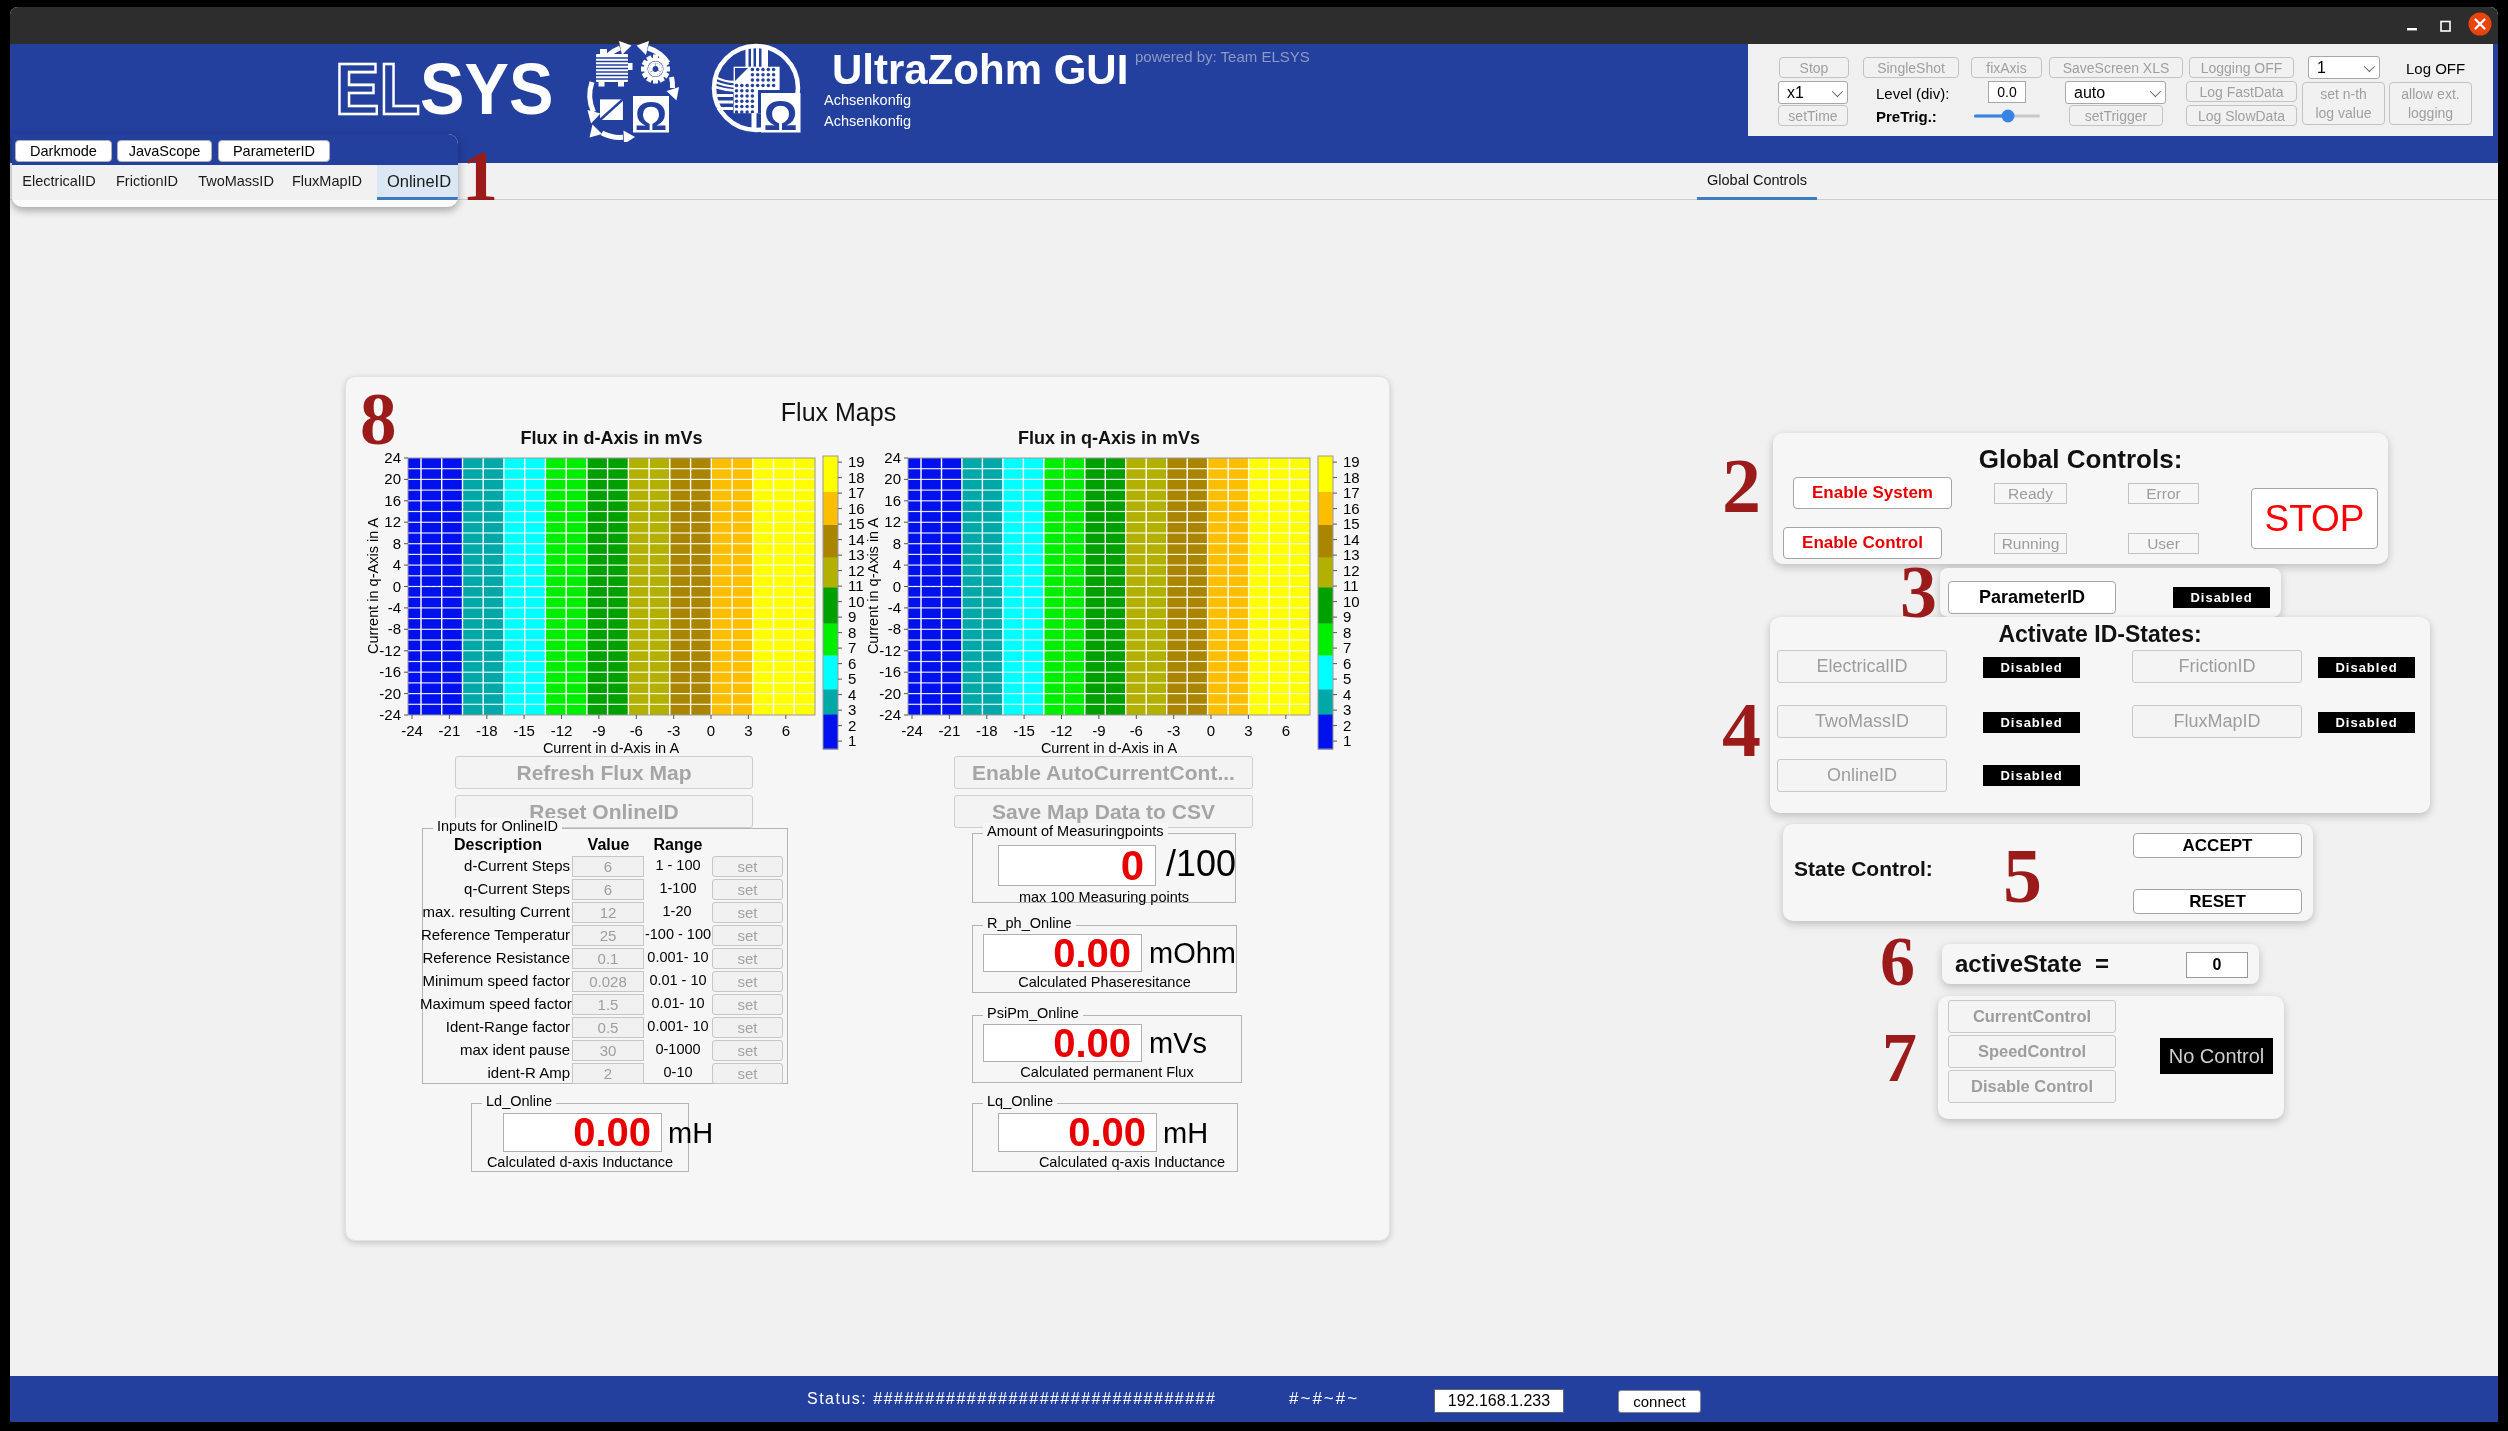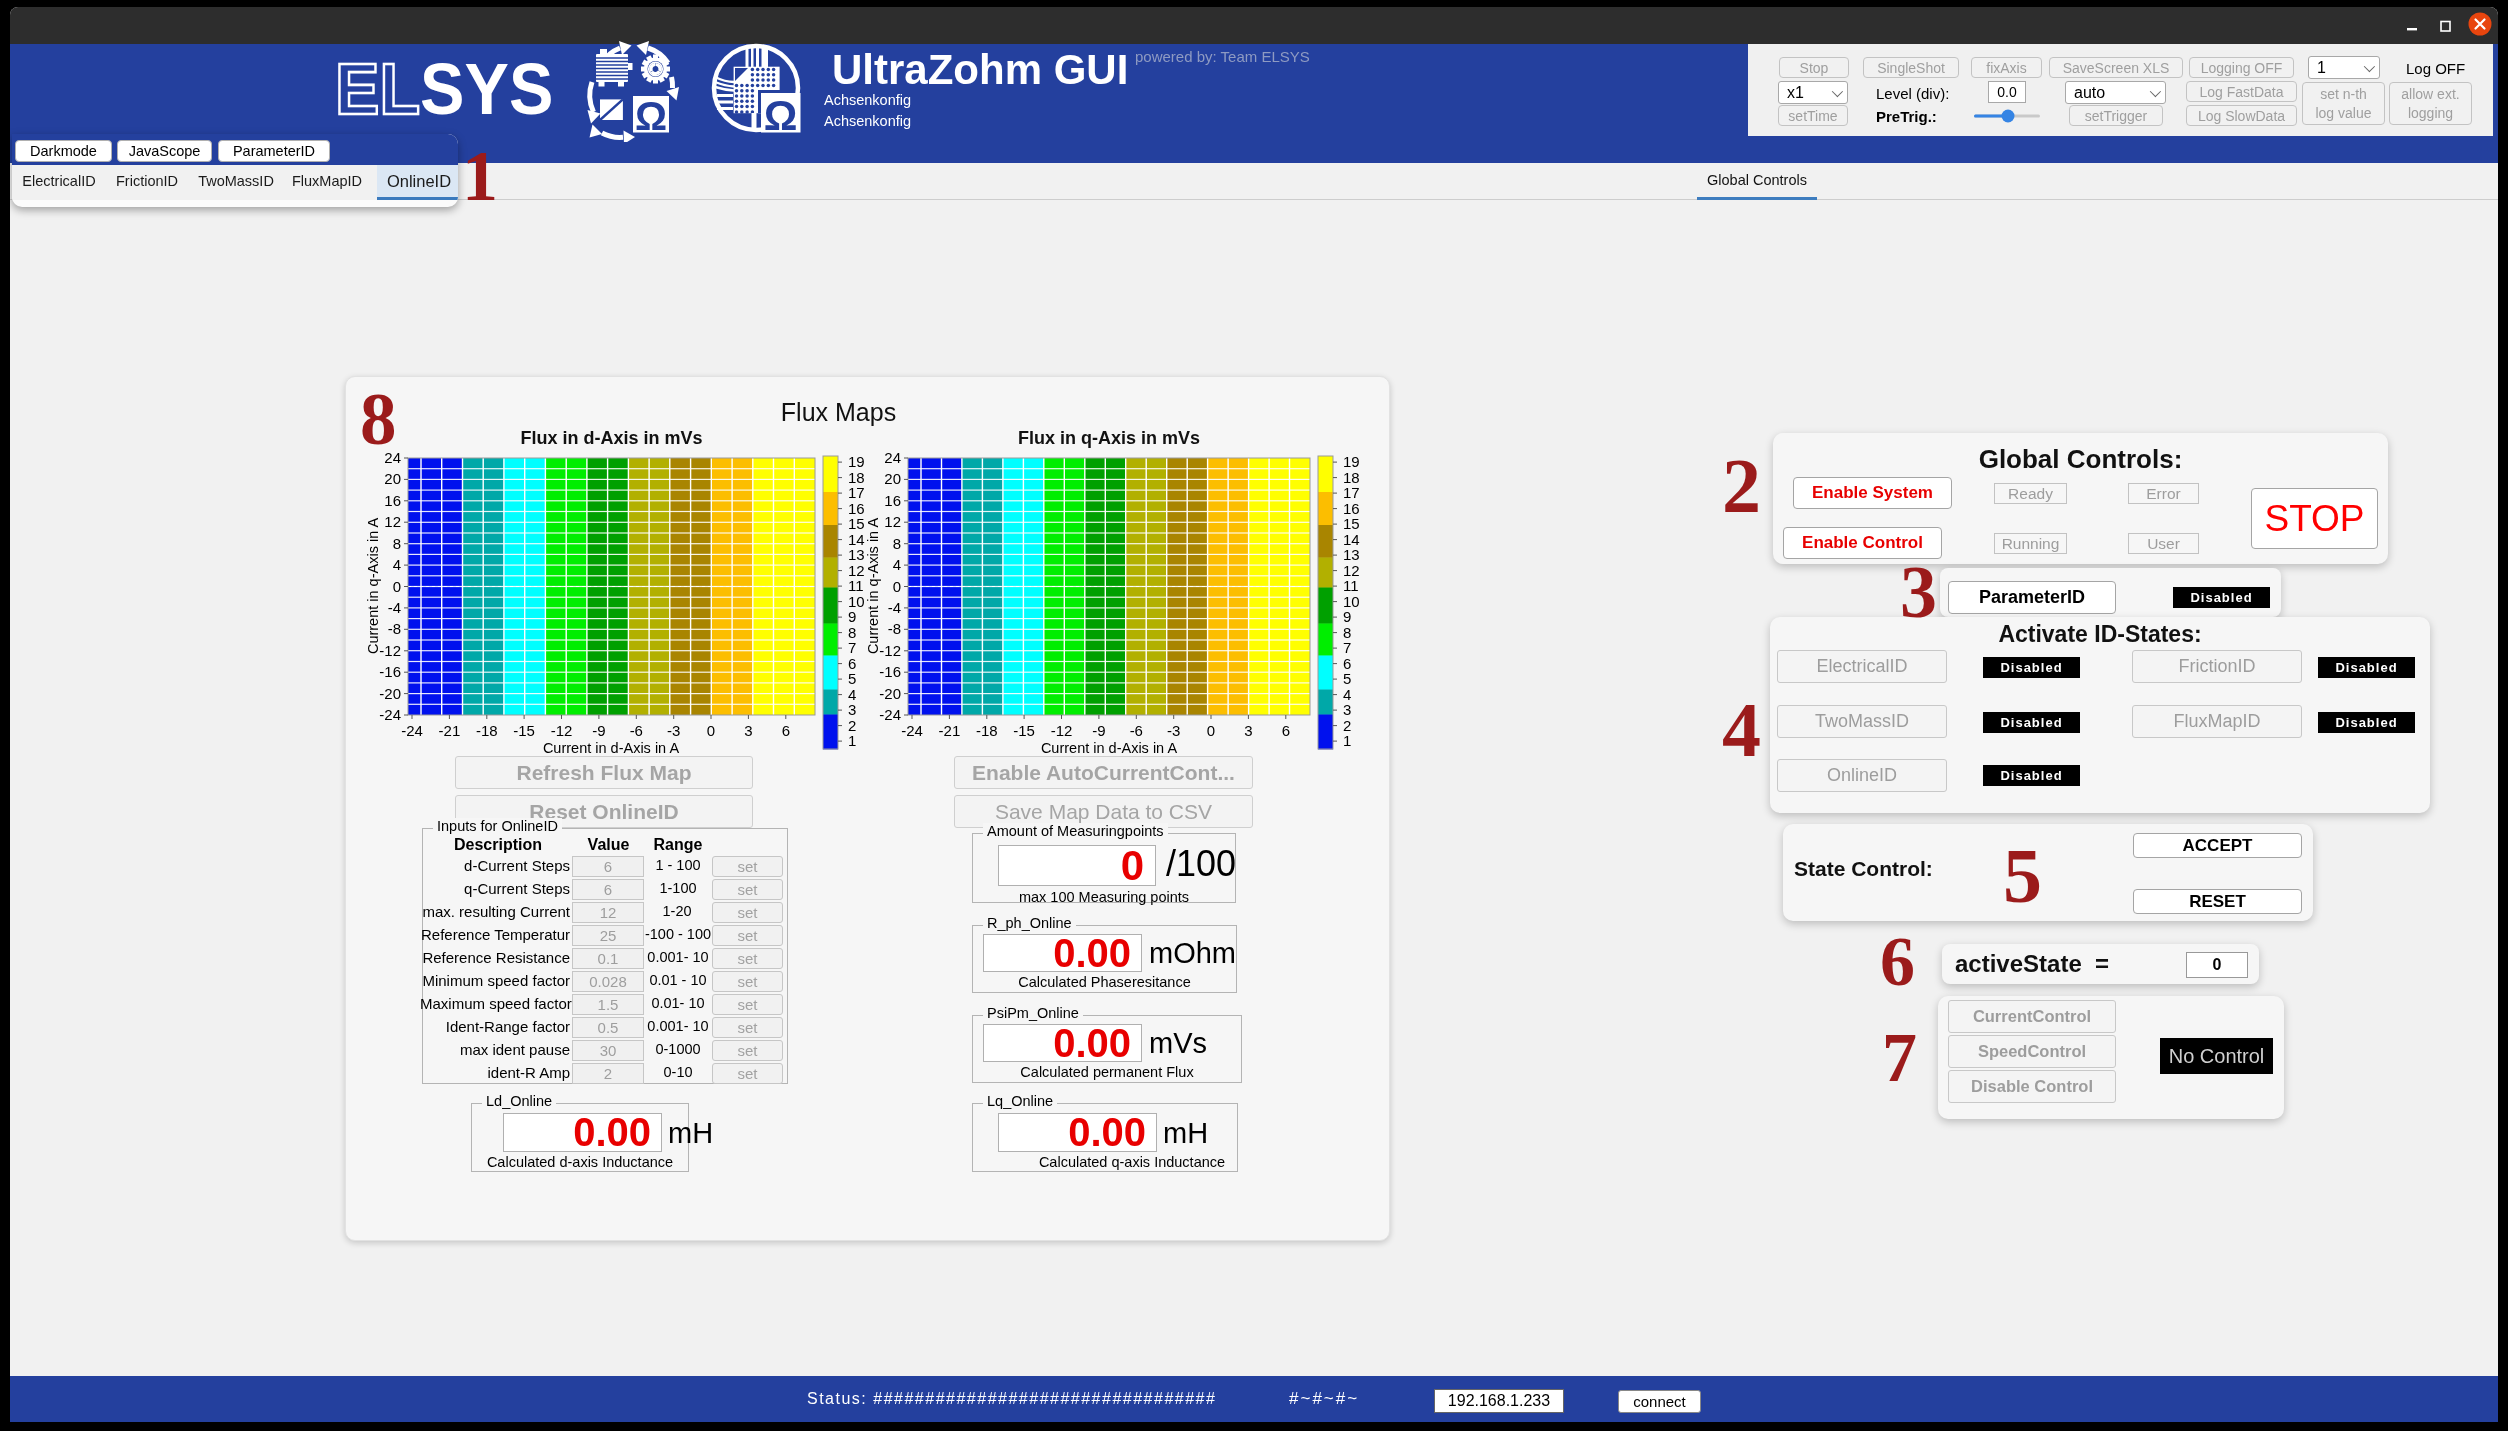--- a/index.html
+++ b/index.html
@@ -531,21 +531,21 @@
     <line x1="988" y1="334.1" x2="992" y2="334.1" stroke="#555" stroke-width="1"></line>
     <text x="998" y="339.1" font-size="15" fill="#000">3</text>
     <line x1="988" y1="349.6" x2="992" y2="349.6" stroke="#555" stroke-width="1"></line>
     <text x="998" y="354.6" font-size="15" fill="#000">2</text>
     <line x1="988" y1="365.1" x2="992" y2="365.1" stroke="#555" stroke-width="1"></line>
     <text x="998" y="370.1" font-size="15" fill="#000">1</text>
   </svg>
 <div class="abs" style="left:455px;top:756px;width:298px;height:33px;background:#f3f3f3;border:1px solid #cfcfcf;border-radius:3px;color:#a5a5a5;font-weight:bold;font-size:21px;display:flex;align-items:center;justify-content:center;">Refresh Flux Map</div>
 <div class="abs" style="left:455px;top:795px;width:298px;height:33px;background:#f3f3f3;border:1px solid #cfcfcf;border-radius:3px;color:#a5a5a5;font-weight:bold;font-size:21px;display:flex;align-items:center;justify-content:center;">Reset OnlineID</div>
 <div class="abs" style="left:954px;top:756px;width:299px;height:33px;background:#f3f3f3;border:1px solid #cfcfcf;border-radius:3px;color:#a5a5a5;font-weight:bold;font-size:21px;display:flex;align-items:center;justify-content:center;">Enable AutoCurrentCont...</div>
-<div class="abs" style="left:954px;top:795px;width:299px;height:33px;background:#f3f3f3;border:1px solid #cfcfcf;border-radius:3px;color:#a5a5a5;font-weight:normal;font-size:21px;display:flex;align-items:center;justify-content:center;">Save Map Data to CSV</div>
+<div class="abs" style="left:954px;top:795px;width:299px;height:33px;background:#f3f3f3;border:1px solid #cfcfcf;border-radius:3px;color:#a5a5a5;font-weight:bold;font-size:21px;display:flex;align-items:center;justify-content:center;">Save Map Data to CSV</div>
 <div class="fs" style="left:422px;top:828px;width:366px;height:256px;">
     <div class="leg" style="font-size:14.5px;">Inputs for OnlineID</div>
   </div>
 <div class="abs" style="left:438px;top:836px;width:120px;text-align:center;font-size:16px;font-weight:bold;">Description</div>
 <div class="abs" style="left:572px;top:836px;width:73px;text-align:center;font-size:16px;font-weight:bold;">Value</div>
 <div class="abs" style="left:641px;top:836px;width:74px;text-align:center;font-size:16px;font-weight:bold;">Range</div>
 <div class="abs" style="left:420px;top:857px;width:150px;text-align:right;font-size:15px;color:#000;white-space:nowrap;">d-Current Steps</div>
 <div class="abs" style="left:572px;top:856px;width:72px;height:21px;background:#f0f0f0;border:1px solid #c6c6c6;color:#9e9e9e;font-size:15px;display:flex;align-items:center;justify-content:center;">6</div>
 <div class="abs" style="left:641px;top:857px;width:74px;text-align:center;font-size:14.5px;color:#000;white-space:nowrap;">1 - 100</div>
 <div class="abs" style="left:712px;top:856px;width:71px;height:21px;background:#f1f1f1;border:1px solid #c6c6c6;border-radius:3px;color:#a2a2a2;font-size:15px;display:flex;align-items:center;justify-content:center;">set</div>

